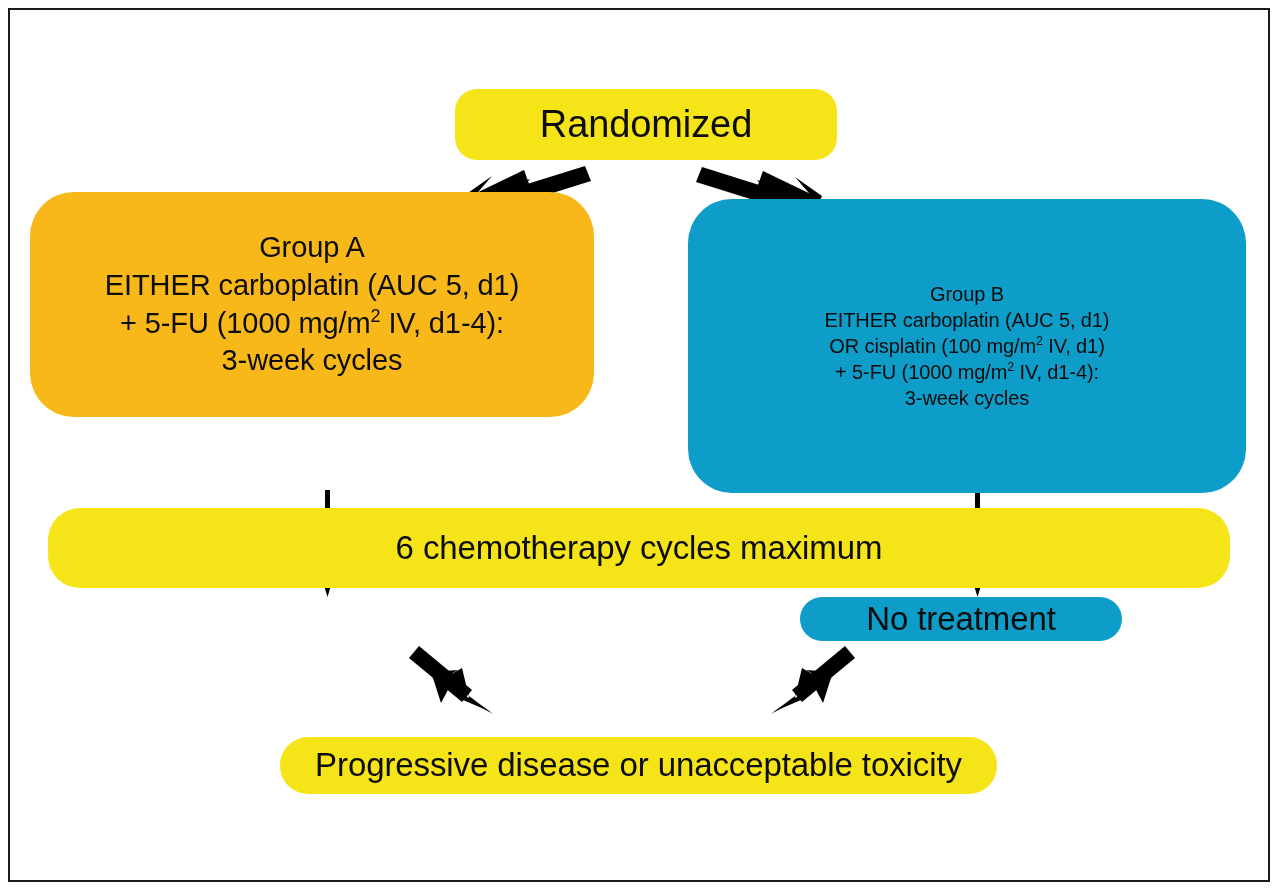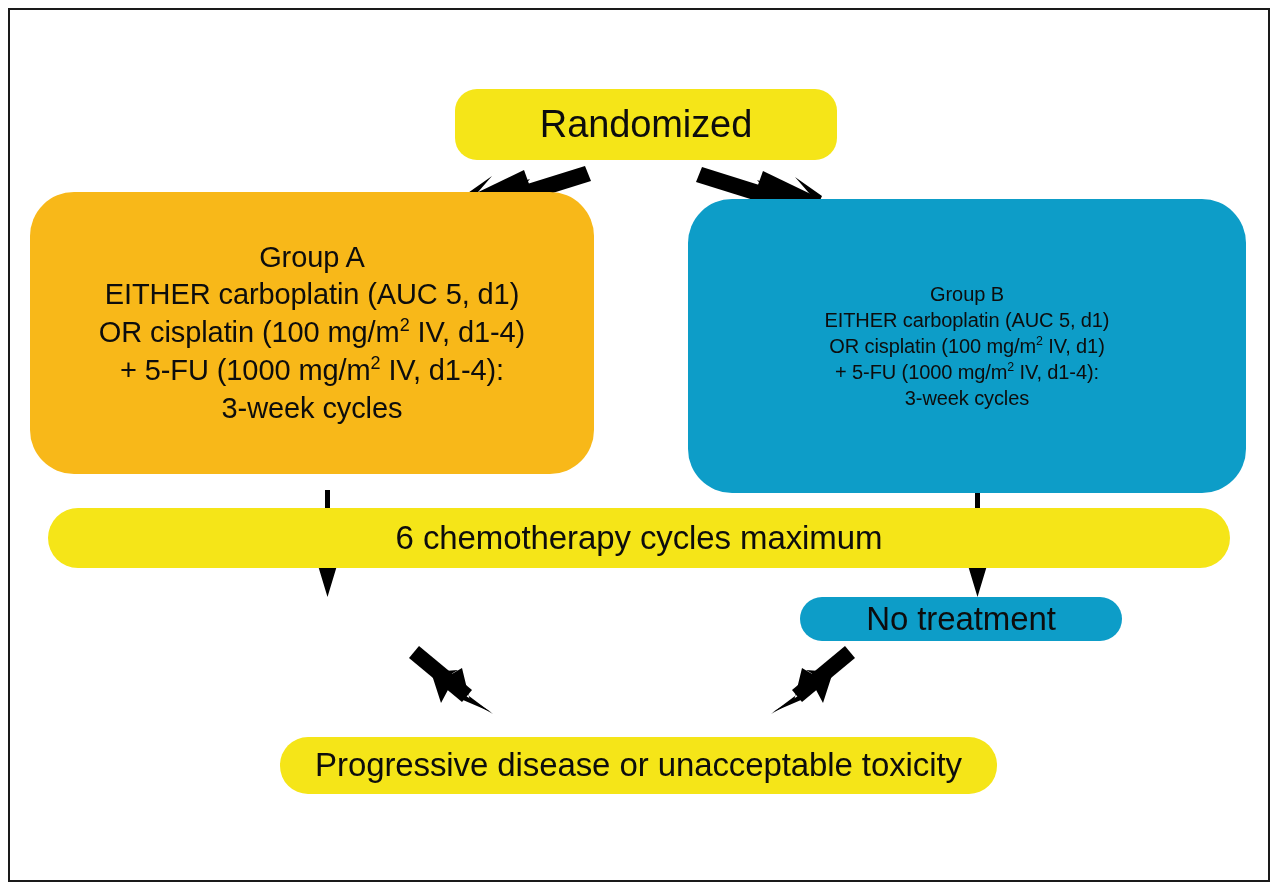--- a/index.html
+++ b/index.html
@@ -48,31 +48,31 @@
   .orange { background: #f8b819; }
   .blue   { background: #0d9dc8; }
 
   
   #node-randomized {
     left: 455px; top: 89px; width: 382px; height: 71px;
     border-radius: 22px;
     font-size: 38px;
   }
   #node-group-a {
-    left: 30px; top: 192px; width: 564px; height: 282px;
+    left: 30px; top: 192px; width: 564px; height: 225px;
     border-radius: 44px;
     font-size: 29px;
   }
   #node-group-b {
     left: 688px; top: 199px; width: 558px; height: 294px;
     border-radius: 44px;
     font-size: 20px;
   }
   #node-banner {
-    left: 48px; top: 508px; width: 1182px; height: 60px;
+    left: 48px; top: 508px; width: 1182px; height: 80px;
     border-radius: 32px;
     font-size: 33px;
     text-align: center;
   }
   #node-cetuximab {
     left: 148px; top: 597px; width: 325px; height: 52px;
     border-radius: 26px;
     font-size: 33px;
   }
   #node-no-treatment {
@@ -143,21 +143,20 @@
   </svg>
 
   <div class="node yellow" id="node-randomized">
     <span class="txt">Randomized</span>
   </div>
 
   <div class="node orange" id="node-group-a">
     <div class="txt">
       <div>Group A</div>
       <div>EITHER carboplatin (AUC 5, d1)</div>
-      <div>OR cisplatin (100 mg/m<sup>2</sup> IV, d1-4)</div>
       <div>+ 5-FU (1000 mg/m<sup>2</sup> IV, d1-4):</div>
       <div>3-week cycles</div>
     </div>
   </div>
 
   <div class="node blue" id="node-group-b">
     <div class="txt">
       <div>Group B</div>
       <div>EITHER carboplatin (AUC 5, d1)</div>
       <div>OR cisplatin (100 mg/m<sup>2</sup> IV, d1)</div>

